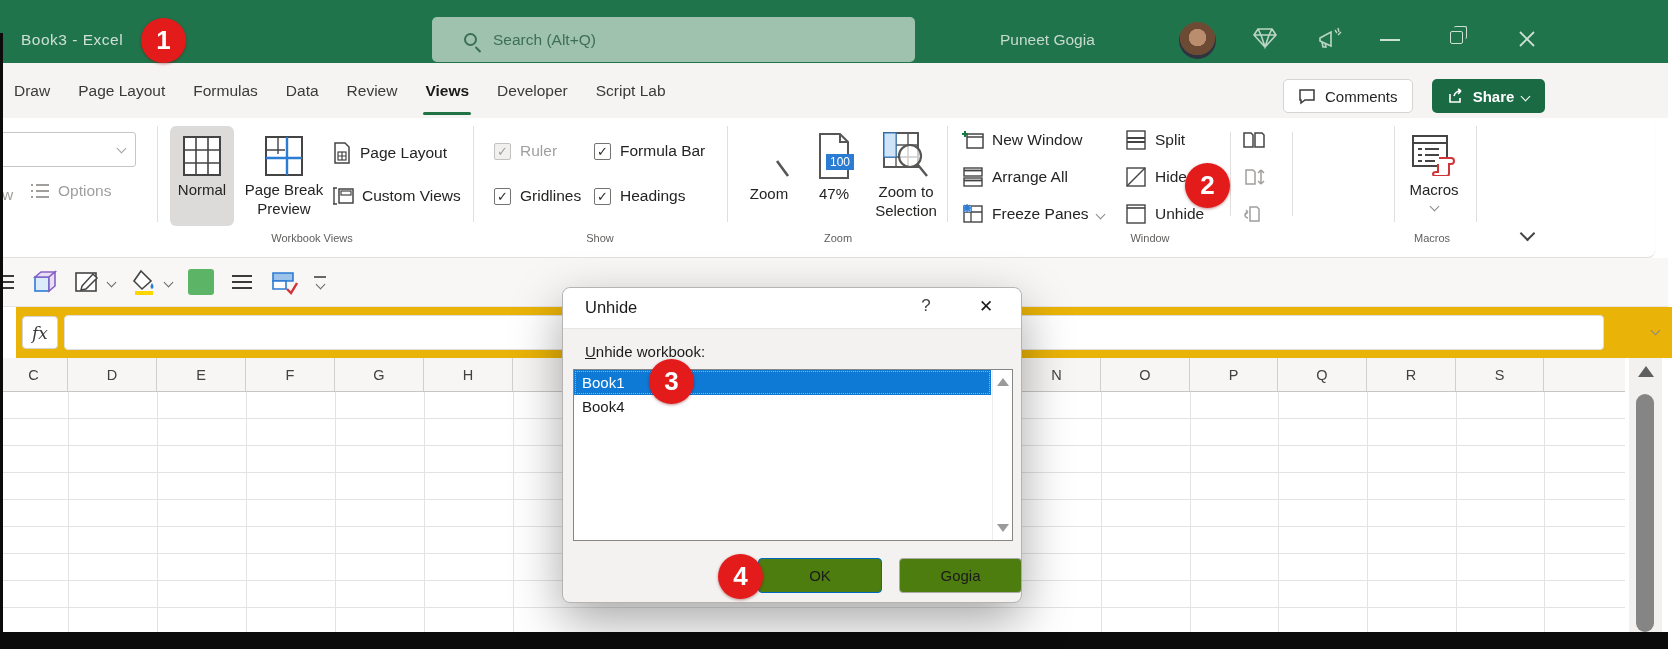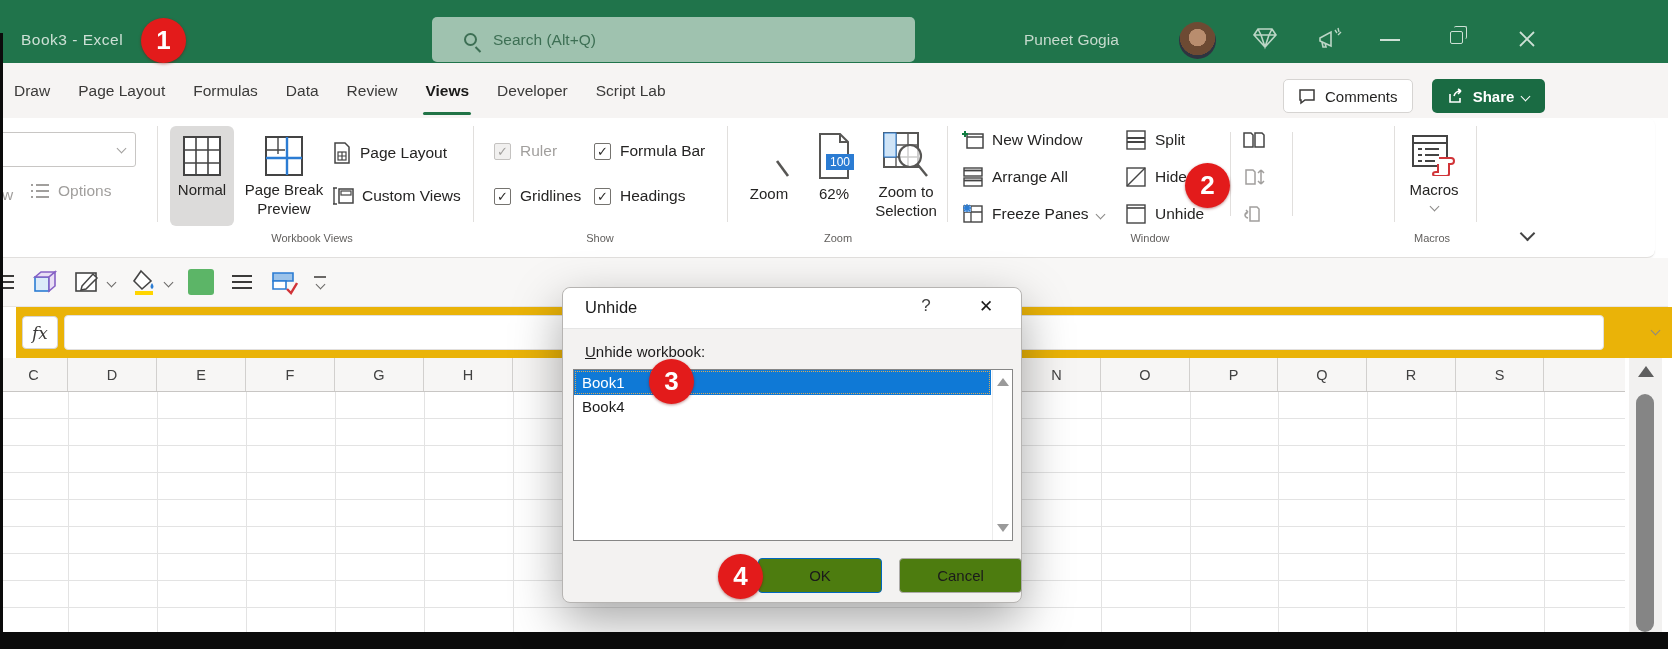--- a/index.html
+++ b/index.html
@@ -8,21 +8,21 @@
     font-family:"Liberation Sans",sans-serif;overflow:hidden;color:#252423;}
 
   
   .titlebar{position:absolute;left:0;top:0;width:1668px;height:63px;background:#20744B;}
   .doc-title{position:absolute;left:21px;top:31px;font-size:15.5px;color:#cde0d5;letter-spacing:.5px;}
   .searchbox{position:absolute;left:432px;top:17px;width:483px;height:45px;background:#9fc2af;
     border-radius:5px;display:flex;align-items:center;padding-left:32px;gap:16px;}
   .mag{width:13px;height:13px;border:2px solid #3d6f54;border-radius:50%;position:relative;}
   .mag::after{content:"";position:absolute;width:2px;height:7px;background:#3d6f54;left:11px;top:11px;transform:rotate(-45deg);}
   .search-text{font-size:15.5px;color:#3d6f54;}
-  .user-name{position:absolute;left:1024px;top:31px;font-size:15.5px;color:#c6dacd;}
+  .user-name{position:absolute;left:1000px;top:31px;font-size:15.5px;color:#c6dacd;}
   .avatar{position:absolute;left:1179px;top:22px;width:37px;height:37px;border-radius:50%;
     background:radial-gradient(circle at 50% 42%,#b98d6e 0 30%,#6d4a33 31% 62%,#2e3440 63% 100%);}
   .tb-ico{position:absolute;top:26px;color:#bcd6c6;}
   .min-glyph{position:absolute;left:1380px;top:39px;width:20px;height:2px;background:#cde0d5;}
   .restore-glyph{position:absolute;left:1450px;top:31px;width:13px;height:13px;border:1.6px solid #cde0d5;border-radius:2px;}
   .restore-glyph::after{content:"";position:absolute;left:3px;top:-6px;width:12px;height:12px;border:1.6px solid #cde0d5;border-left:none;border-bottom:none;border-radius:2px;}
 
   
   .tabrow{position:absolute;left:0;top:63px;width:1668px;height:55px;background:#f6f4f3;}
   .tabs{position:absolute;left:0;top:0;height:55px;display:flex;align-items:center;}
@@ -235,21 +235,21 @@
       </svg>
       <div class="lbl">Zoom</div>
     </div>
     <div class="big-tile" style="left:805px;top:8px;width:58px;padding-top:6px;">
       <svg width="40" height="48" viewBox="0 0 40 48">
         <path d="M6 2 H26 L34 10 V46 H6 Z" fill="#fff" stroke="#575654" stroke-width="2"></path>
         <path d="M26 2 V10 H34" fill="none" stroke="#575654" stroke-width="2"></path>
         <rect x="12" y="22" width="28" height="16" fill="#2b7cd3"></rect>
         <text x="26" y="34" text-anchor="middle" font-size="12" fill="#fff" font-family="Liberation Sans,sans-serif">100</text>
       </svg>
-      <div class="lbl">62%</div>
+      <div class="lbl">47%</div>
     </div>
     <div class="big-tile" style="left:867px;top:8px;width:78px;padding-top:6px;">
       <svg width="46" height="46" viewBox="0 0 46 46">
         <rect x="1" y="1" width="34" height="34" fill="#fff" stroke="#575654" stroke-width="2"></rect>
         <path d="M13 1 V35 M25 1 V35 M1 13 H35 M1 25 H35" stroke="#575654" stroke-width="1.4"></path>
         <rect x="1" y="1" width="12" height="24" fill="#cfe4f7" stroke="#2b7cd3"></rect>
         <circle cx="27" cy="24" r="11" fill="#fff" fill-opacity="0.7" stroke="#575654" stroke-width="2.2"></circle>
         <path d="M35 33 L44 44" stroke="#575654" stroke-width="2.4"></path>
       </svg>
       <div class="lbl">Zoom to Selection</div>
@@ -442,21 +442,21 @@
     <div class="dlg-label"><span class="ul">U</span><span>nhide workbook:</span></div>
     <div class="listbox">
       <div class="lb-item sel">Book1</div>
       <div class="lb-item">Book4</div>
       <div class="lb-scroll">
         <div class="lb-up"></div>
         <div class="lb-down"></div>
       </div>
     </div>
     <div class="dlg-btn btn-ok">OK</div>
-    <div class="dlg-btn btn-cancel">Cancel</div>
+    <div class="dlg-btn btn-cancel">Gogia</div>
   </div>
 
   <div class="badge" style="left:141px;top:18px;">1</div>
   <div class="badge" style="left:1185px;top:163px;">2</div>
   <div class="badge" style="left:649px;top:359px;">3</div>
   <div class="badge" style="left:718px;top:554px;">4</div>
 
 </div>
 
 </body></html>

